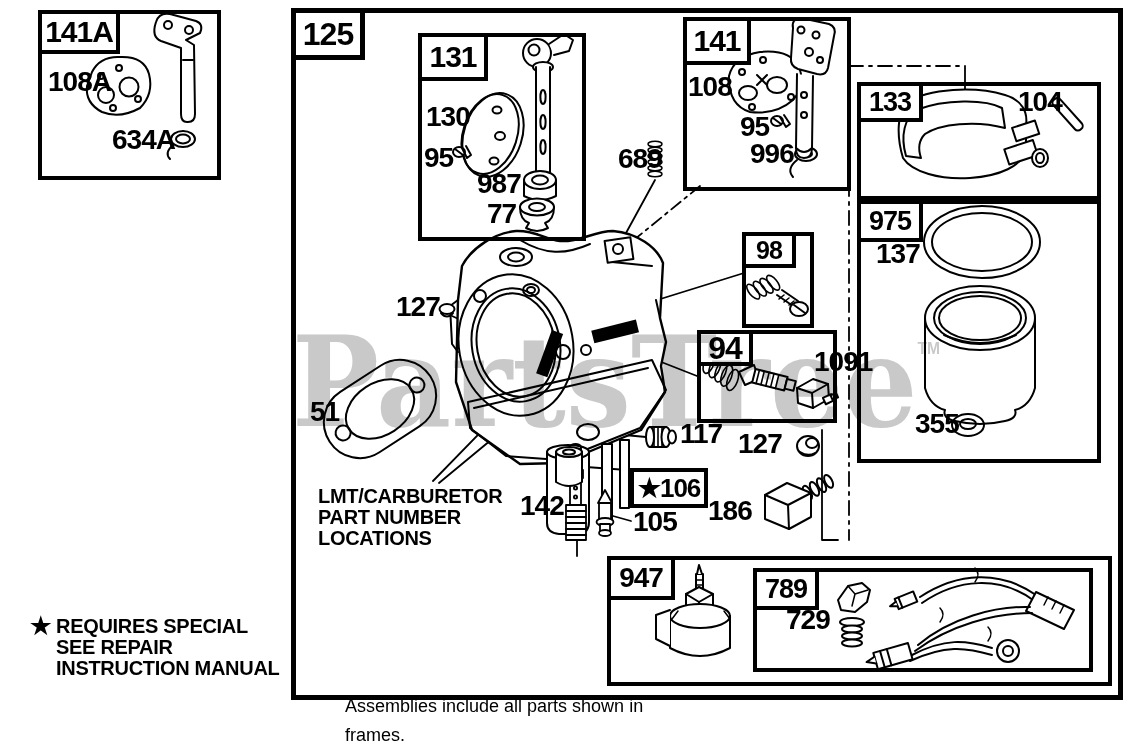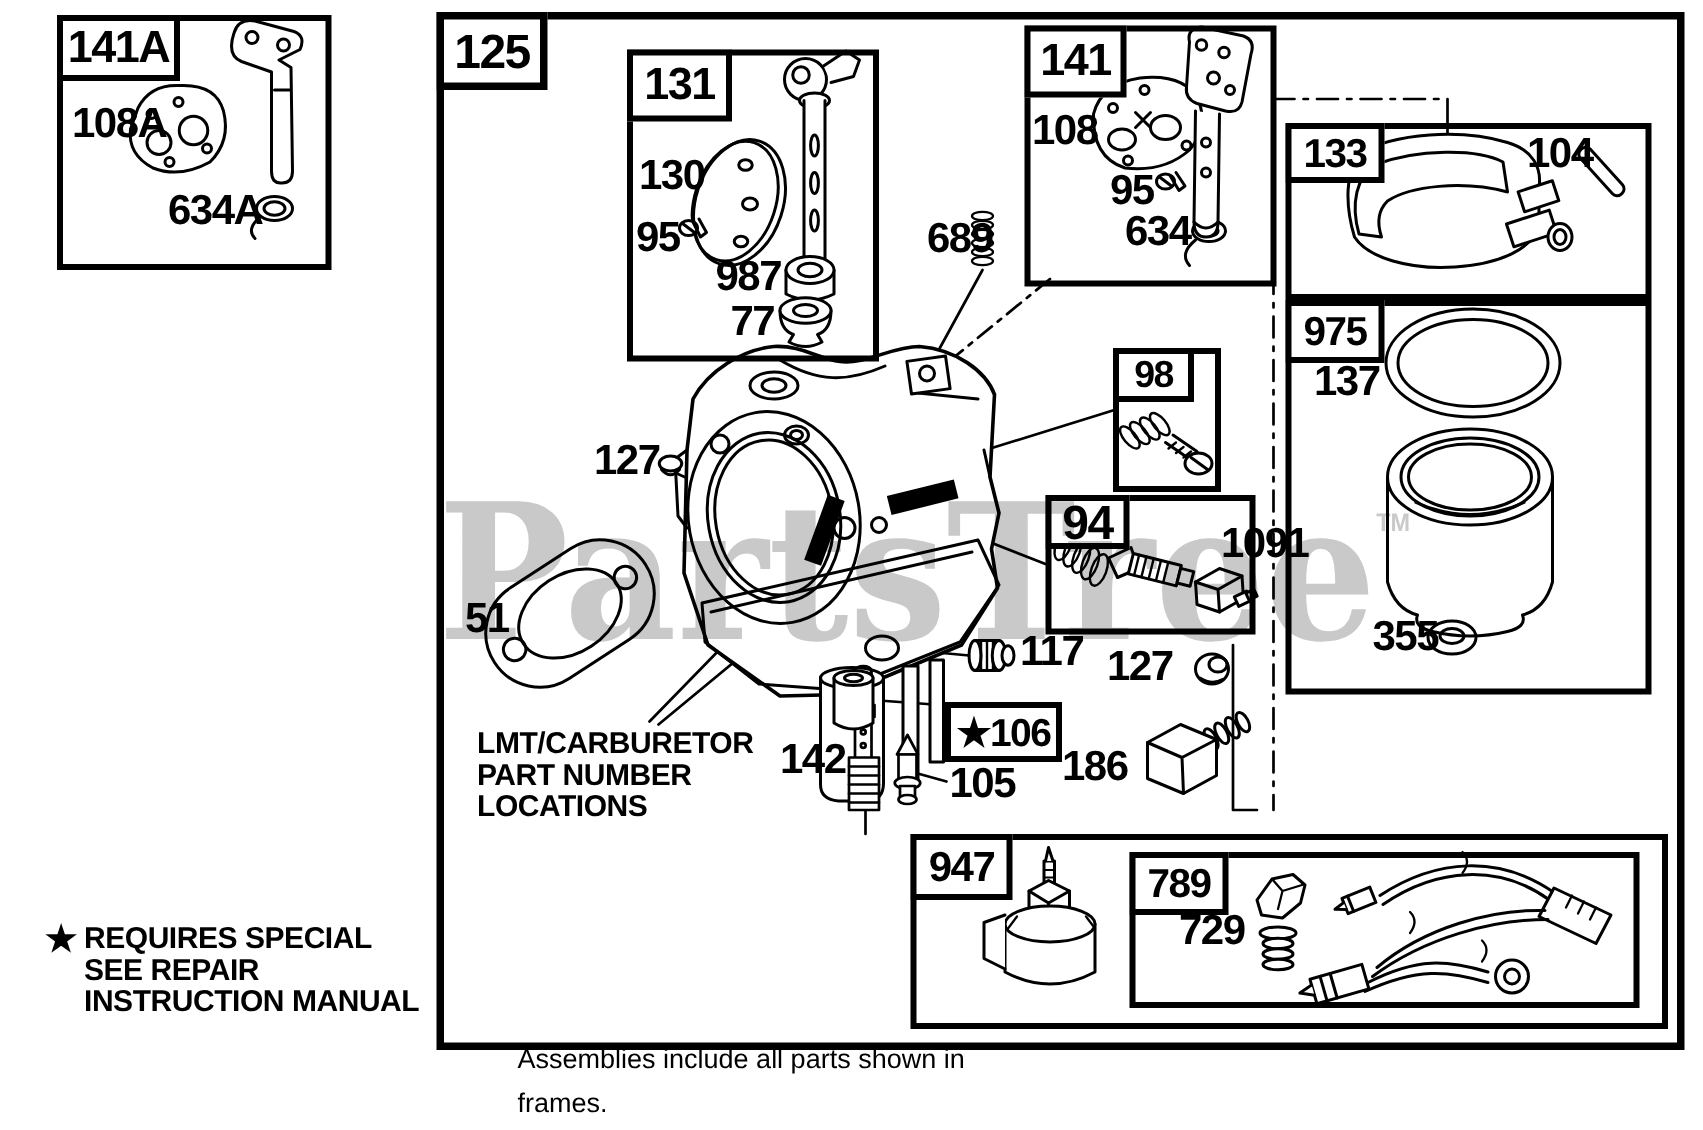--- a/index.html
+++ b/index.html
@@ -387,21 +387,21 @@
   </div>
 
   <div class="pn" style="left:48px;top:66px;">108A</div>
   <div class="pn" style="left:112px;top:124px;">634A</div>
   <div class="pn" style="left:426px;top:101px;">130</div>
   <div class="pn" style="left:424px;top:142px;">95</div>
   <div class="pn" style="left:477px;top:168px;">987</div>
   <div class="pn" style="left:487px;top:198px;">77</div>
   <div class="pn" style="left:688px;top:71px;">108</div>
   <div class="pn" style="left:740px;top:111px;">95</div>
-  <div class="pn" style="left:750px;top:138px;">634</div>
+  <div class="pn" style="left:750px;top:138px;">996</div>
   <div class="pn" style="left:1018px;top:86px;">104</div>
   <div class="pn" style="left:876px;top:238px;">137</div>
   <div class="pn" style="left:915px;top:408px;">355</div>
   <div class="pn" style="left:814px;top:346px;">1091</div>
   <div class="pn" style="left:618px;top:143px;">689</div>
   <div class="pn" style="left:396px;top:291px;">127</div>
   <div class="pn" style="left:310px;top:396px;">51</div>
   <div class="pn" style="left:680px;top:418px;">117</div>
   <div class="pn" style="left:738px;top:428px;">127</div>
   <div class="pn" style="left:520px;top:490px;">142</div>

